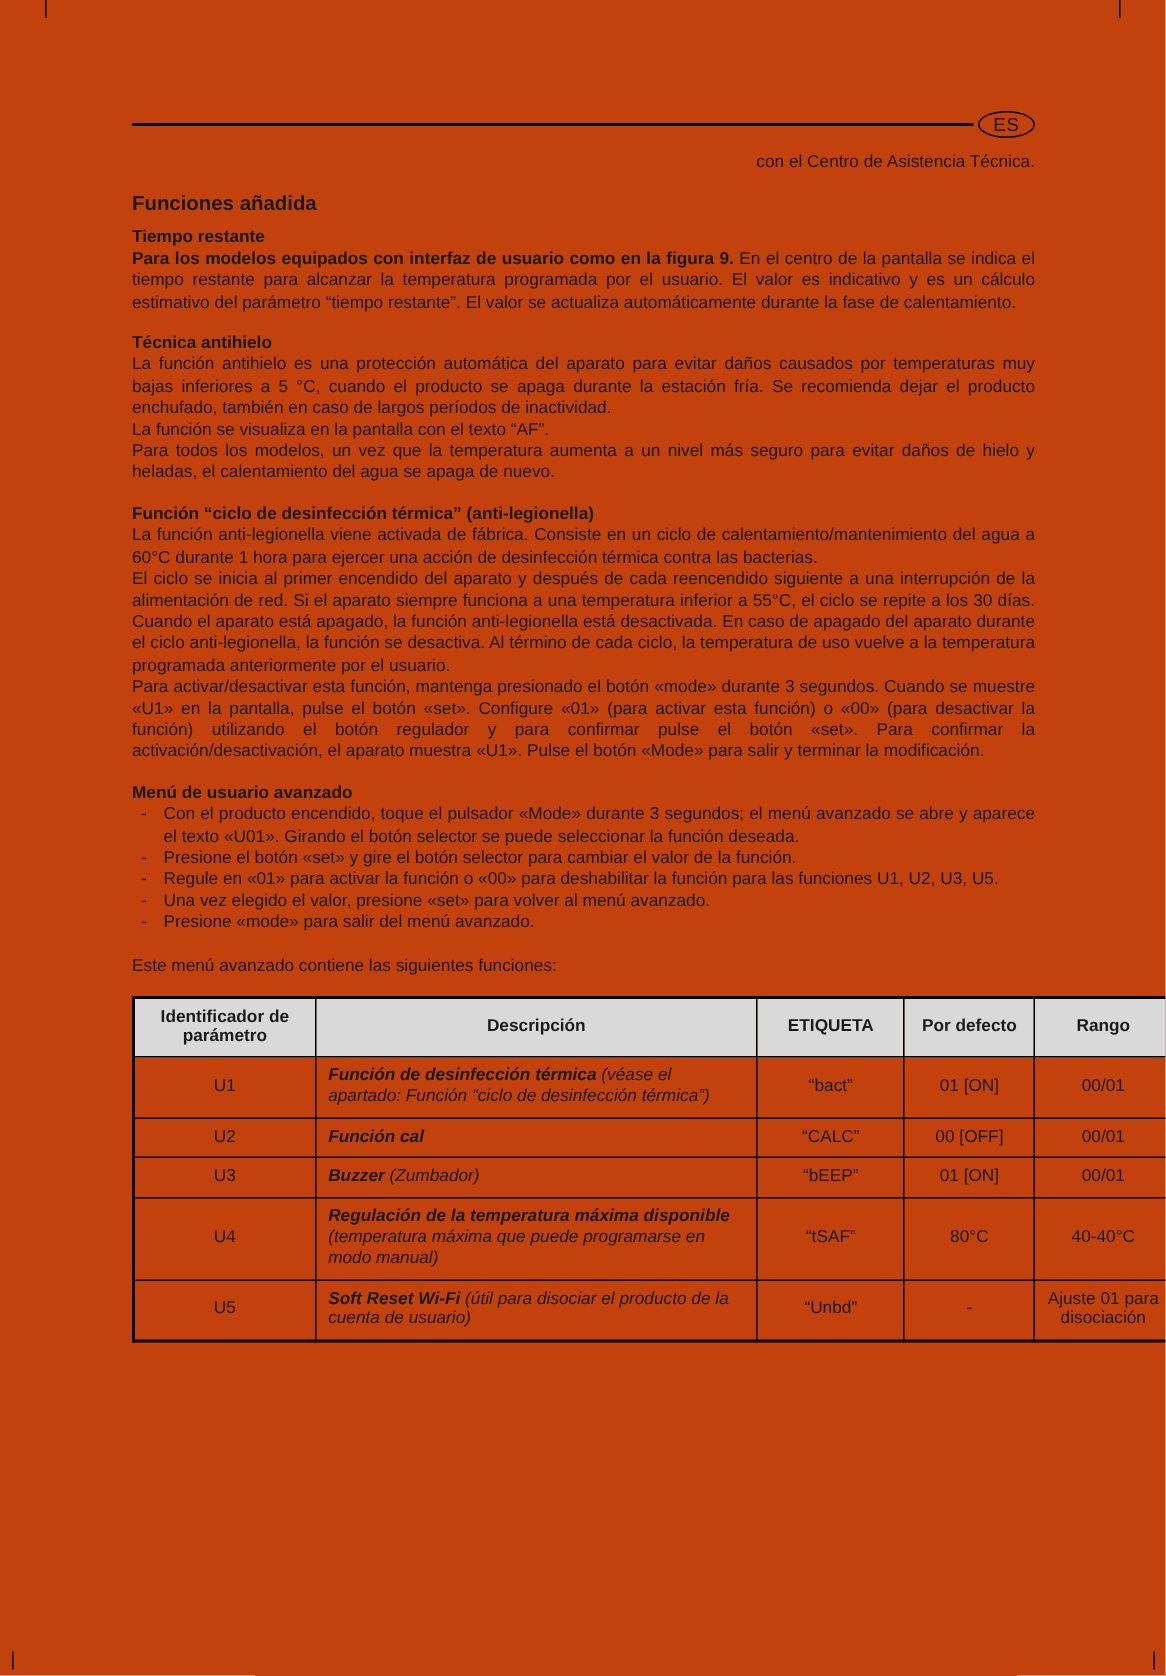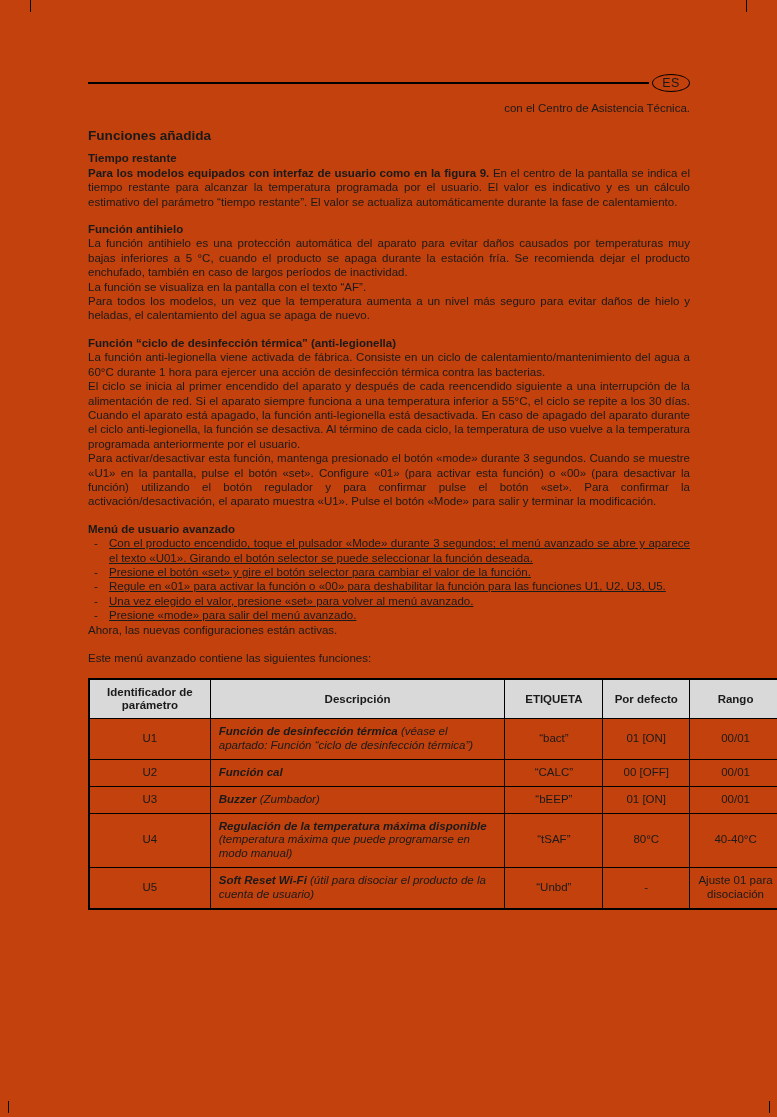--- a/index.html
+++ b/index.html
@@ -29,21 +29,21 @@
   }
 
   .body-text { font-size:11.5px; line-height:14.4px; margin:0; text-align:justify; }
   .intro { margin-top:9px; text-align:right; }
   .main-title { font-size:13.6px; font-weight:bold; margin:13px 0 8px 0; }
   .sec-h { font-size:11.5px; font-weight:bold; margin:13px 0 0 0; line-height:14.4px; }
   .sec-h.tight { margin-top:8px; }
 
   .li { display:flex; }
   .li-dash { flex:0 0 15px; padding-left:6px; font-size:11.5px; line-height:14.4px; }
-  .li-text { flex:1; font-size:11.5px; line-height:14.4px; text-align:justify;text-decoration:underline; }
+  .li-text { flex:1; font-size:11.5px; line-height:14.4px; text-align:justify; }
   .after-list { margin-top:0; text-align:left; }
   .table-intro { margin-top:14px; text-align:left; }
 
   table.func-table {
     border-collapse:collapse;
     width:695px;
     margin-top:13px;
     border:2px solid #000;
     font-size:11.5px;
   }
@@ -81,21 +81,21 @@
     <p class="body-text intro">con el Centro de Asistencia Técnica.</p>
 
     <h1 class="main-title">Funciones añadida</h1>
 
     <section>
       <h2 class="sec-h tight">Tiempo restante</h2>
       <p class="body-text"><b>Para los modelos equipados con interfaz de usuario como en la figura 9.</b><span> En el centro de la pantalla se indica el tiempo restante para alcanzar la temperatura programada por el usuario. El valor es indicativo y es un cálculo estimativo del parámetro “tiempo restante”. El valor se actualiza automáticamente durante la fase de calentamiento.</span></p>
     </section>
 
     <section>
-      <h2 class="sec-h">Función antihielo</h2>
+      <h2 class="sec-h">Técnica antihielo</h2>
       <p class="body-text">La función antihielo es una protección automática del aparato para evitar daños causados por temperaturas muy bajas inferiores a 5 °C, cuando el producto se apaga durante la estación fría. Se recomienda dejar el producto enchufado, también en caso de largos períodos de inactividad.</p>
       <p class="body-text">La función se visualiza en la pantalla con el texto “AF”.</p>
       <p class="body-text">Para todos los modelos, un vez que la temperatura aumenta a un nivel más seguro para evitar daños de hielo y heladas, el calentamiento del agua se apaga de nuevo.</p>
     </section>
 
     <section>
       <h2 class="sec-h">Función “ciclo de desinfección térmica” (anti-legionella)</h2>
       <p class="body-text">La función anti-legionella viene activada de fábrica. Consiste en un ciclo de calentamiento/mantenimiento del agua a 60°C durante 1 hora para ejercer una acción de desinfección térmica contra las bacterias.</p>
       <p class="body-text">El ciclo se inicia al primer encendido del aparato y después de cada reencendido siguiente a una interrupción de la alimentación de red. Si el aparato siempre funciona a una temperatura inferior a 55°C, el ciclo se repite a los 30 días. Cuando el aparato está apagado, la función anti-legionella está desactivada. En caso de apagado del aparato durante el ciclo anti-legionella, la función se desactiva. Al término de cada ciclo, la temperatura de uso vuelve a la temperatura programada anteriormente por el usuario.</p>
       <p class="body-text">Para activar/desactivar esta función, mantenga presionado el botón «mode» durante 3 segundos. Cuando se muestre «U1» en la pantalla, pulse el botón «set». Configure «01» (para activar esta función) o «00» (para desactivar la función) utilizando el botón regulador y para confirmar pulse el botón «set». Para confirmar la activación/desactivación, el aparato muestra «U1». Pulse el botón «Mode» para salir y terminar la modificación.</p>
@@ -118,21 +118,20 @@
       </div>
       <div class="li">
         <span class="li-dash">-</span>
         <span class="li-text">Una vez elegido el valor, presione «set» para volver al menú avanzado.</span>
       </div>
       <div class="li">
         <span class="li-dash">-</span>
         <span class="li-text">Presione «mode» para salir del menú avanzado.</span>
       </div>
 
-      <p class="body-text after-list">Ahora, las nuevas configuraciones están activas.</p>
       <p class="body-text table-intro">Este menú avanzado contiene las siguientes funciones:</p>
     </section>
 
     <table class="func-table">
       <colgroup>
         <col style="width:105px">
         <col style="width:255px">
         <col style="width:85px">
         <col style="width:75px">
         <col style="width:80px">

